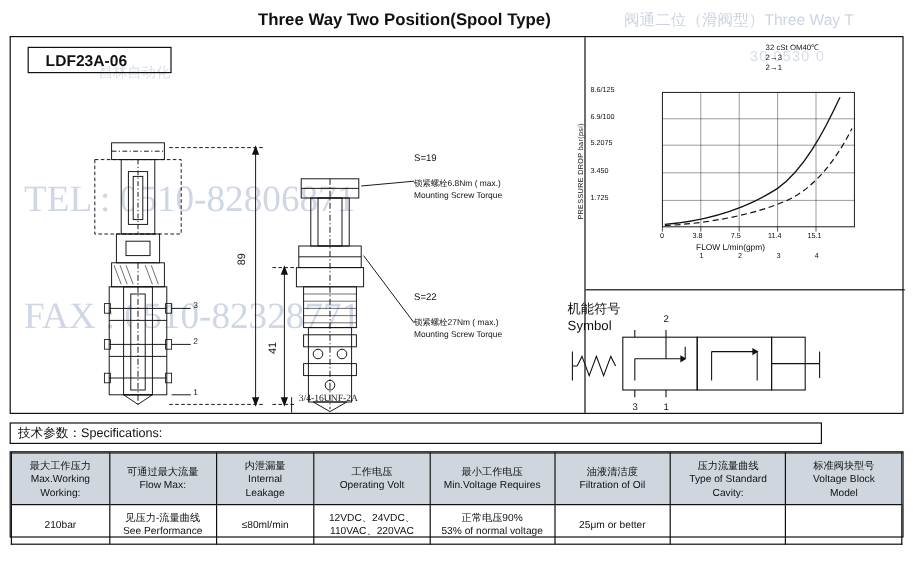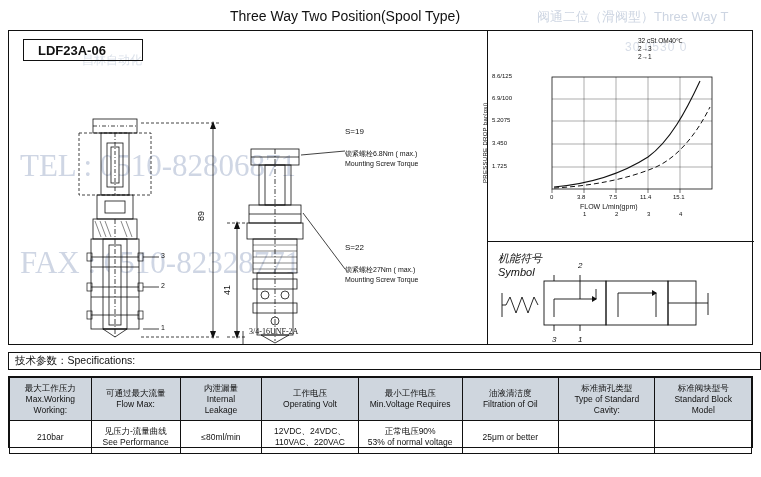--- a/index.html
+++ b/index.html
@@ -2,51 +2,51 @@
 <html><head>
 <meta charset="utf-8">
 <style>
   html,body{margin:0;padding:0;background:#ffffff;}
   body{width:761px;height:477px;font-family:"Liberation Sans",sans-serif;color:#111;overflow:hidden;}
   .page{position:relative;width:761px;height:477px;}
 
   
   .title-row{position:absolute;left:8px;top:6px;width:745px;height:26px;}
   .title-cn{position:absolute;left:0;top:0;font-size:15px;font-weight:bold;letter-spacing:0px;}
-  .title-en{position:absolute;left:222px;top:2px;font-size:14px;font-weight:normal;}
+  .title-en{position:absolute;left:207px;top:2px;font-size:14px;font-weight:bold;}
 
   
   .main-box{position:absolute;left:8px;top:30px;width:745px;height:315px;border:1px solid #111;box-sizing:border-box;}
   .model-box{position:absolute;left:14px;top:8px;width:120px;height:22px;border:1.5px solid #111;box-sizing:border-box;
     display:flex;align-items:center;padding-left:14px;font-size:13px;font-weight:bold;}
 
   .vdiv{position:absolute;top:0;width:1px;height:100%;background:#111;}
 
   
   .perf-panel{position:absolute;left:479px;top:0px;width:266px;height:210px;}
-  .sym-panel{position:absolute;left:479px;top:210px;width:266px;height:105px;font-style:italic;}
+  .sym-panel{position:absolute;left:454px;top:210px;width:266px;height:105px;}
   .hdiv{position:absolute;left:479px;top:210px;width:266px;height:1px;background:#111;}
 
   .perf-title{position:absolute;left:10px;top:10px;font-size:10.5px;line-height:13px;}
   .sym-title{position:absolute;left:10px;top:10px;font-size:11px;line-height:14px;}
 
   .note{position:absolute;left:150px;top:6px;font-size:6.5px;line-height:8px;color:#111;}
 
   
   .chart{position:absolute;left:40px;top:40px;width:206px;height:150px;}
   .ylab{position:absolute;left:-34px;top:18px;width:110px;transform:rotate(-90deg);transform-origin:left top;
     font-size:6px;letter-spacing:.3px;}
   .xlab{position:absolute;left:52px;top:132px;font-size:7px;}
   .tick{position:absolute;font-size:6px;}
 
   
   .dl{position:absolute;font-size:7px;line-height:9px;}
 
   
-  .spec-head{position:absolute;left:8px;top:352px;width:753px;height:18px;border:1px solid #111;box-sizing:border-box;
+  .spec-head{position:absolute;left:8px;top:352px;width:677px;height:18px;border:1px solid #111;box-sizing:border-box;
     display:flex;align-items:center;padding-left:6px;font-size:10.5px;}
   .spec-table{position:absolute;left:8px;top:376px;width:745px;height:72px;border:1px solid #111;box-sizing:border-box;}
   table.spec{border-collapse:collapse;width:100%;height:100%;table-layout:fixed;}
   table.spec td{border:1px solid #111;text-align:center;vertical-align:middle;font-size:8.5px;line-height:11px;padding:1px 2px;}
   table.spec tr.head td{background:#cfd6de;font-size:8.5px;font-weight:normal;height:40px;}
   table.spec tr.body td{height:30px;}
 
   .footer{position:absolute;right:10px;top:455px;font-size:12px;font-weight:bold;}
   .footer .cc{color:#111;}
 
@@ -55,21 +55,21 @@
   .wm2{position:absolute;font-family:"Liberation Sans",sans-serif;font-size:12px;color:#d8dee8;white-space:nowrap;}
   .wm3{position:absolute;font-family:"Liberation Sans",sans-serif;font-size:13px;color:#cdd5e2;white-space:nowrap;}
 
   svg{display:block;}
 </style>
 </head>
 <body>
 
 <div class="page">
 
-  <div class="wm3" style="left:520px;top:8px;margin-left:17px;">阀通二位（滑阀型）Three Way T</div>
+  <div class="wm3" style="left:520px;top:8px;">阀通二位（滑阀型）Three Way T</div>
   <div class="wm2" style="left:625px;top:40px;letter-spacing:1px;">30 0530 0</div>
   <div class="wm" style="left:20px;top:148px;">TEL : 0510-82806871</div>
   <div class="wm" style="left:20px;top:245px;">FAX : 0510-82328771</div>
   <div class="wm2" style="left:82px;top:52px;color:#dbe1ea;">昌林自动化</div>
 
   <div class="title-row">
     <div class="title-en">Three Way Two Position(Spool Type)</div>
   </div>
 
   <div class="main-box">
@@ -341,27 +341,27 @@
         </td>
         <td>
           <span>最小工作电压</span><br>
           <span>Min.Voltage Requires</span>
         </td>
         <td>
           <span>油液清洁度</span><br>
           <span>Filtration of Oil</span>
         </td>
         <td>
-          <span>标准插孔类型</span><br>
+          <span>压力流量曲线</span><br>
           <span>Type of Standard</span><br>
           <span>Cavity:</span>
         </td>
         <td>
           <span>标准阀块型号</span><br>
-          <span>Standard Block</span><br>
+          <span>Voltage Block</span><br>
           <span>Model</span>
         </td>
       </tr>
       <tr class="body">
         <td>
           <span>210bar</span>
         </td>
         <td>
           <span>见压力-流量曲线</span><br>
           <span>See Performance</span>

